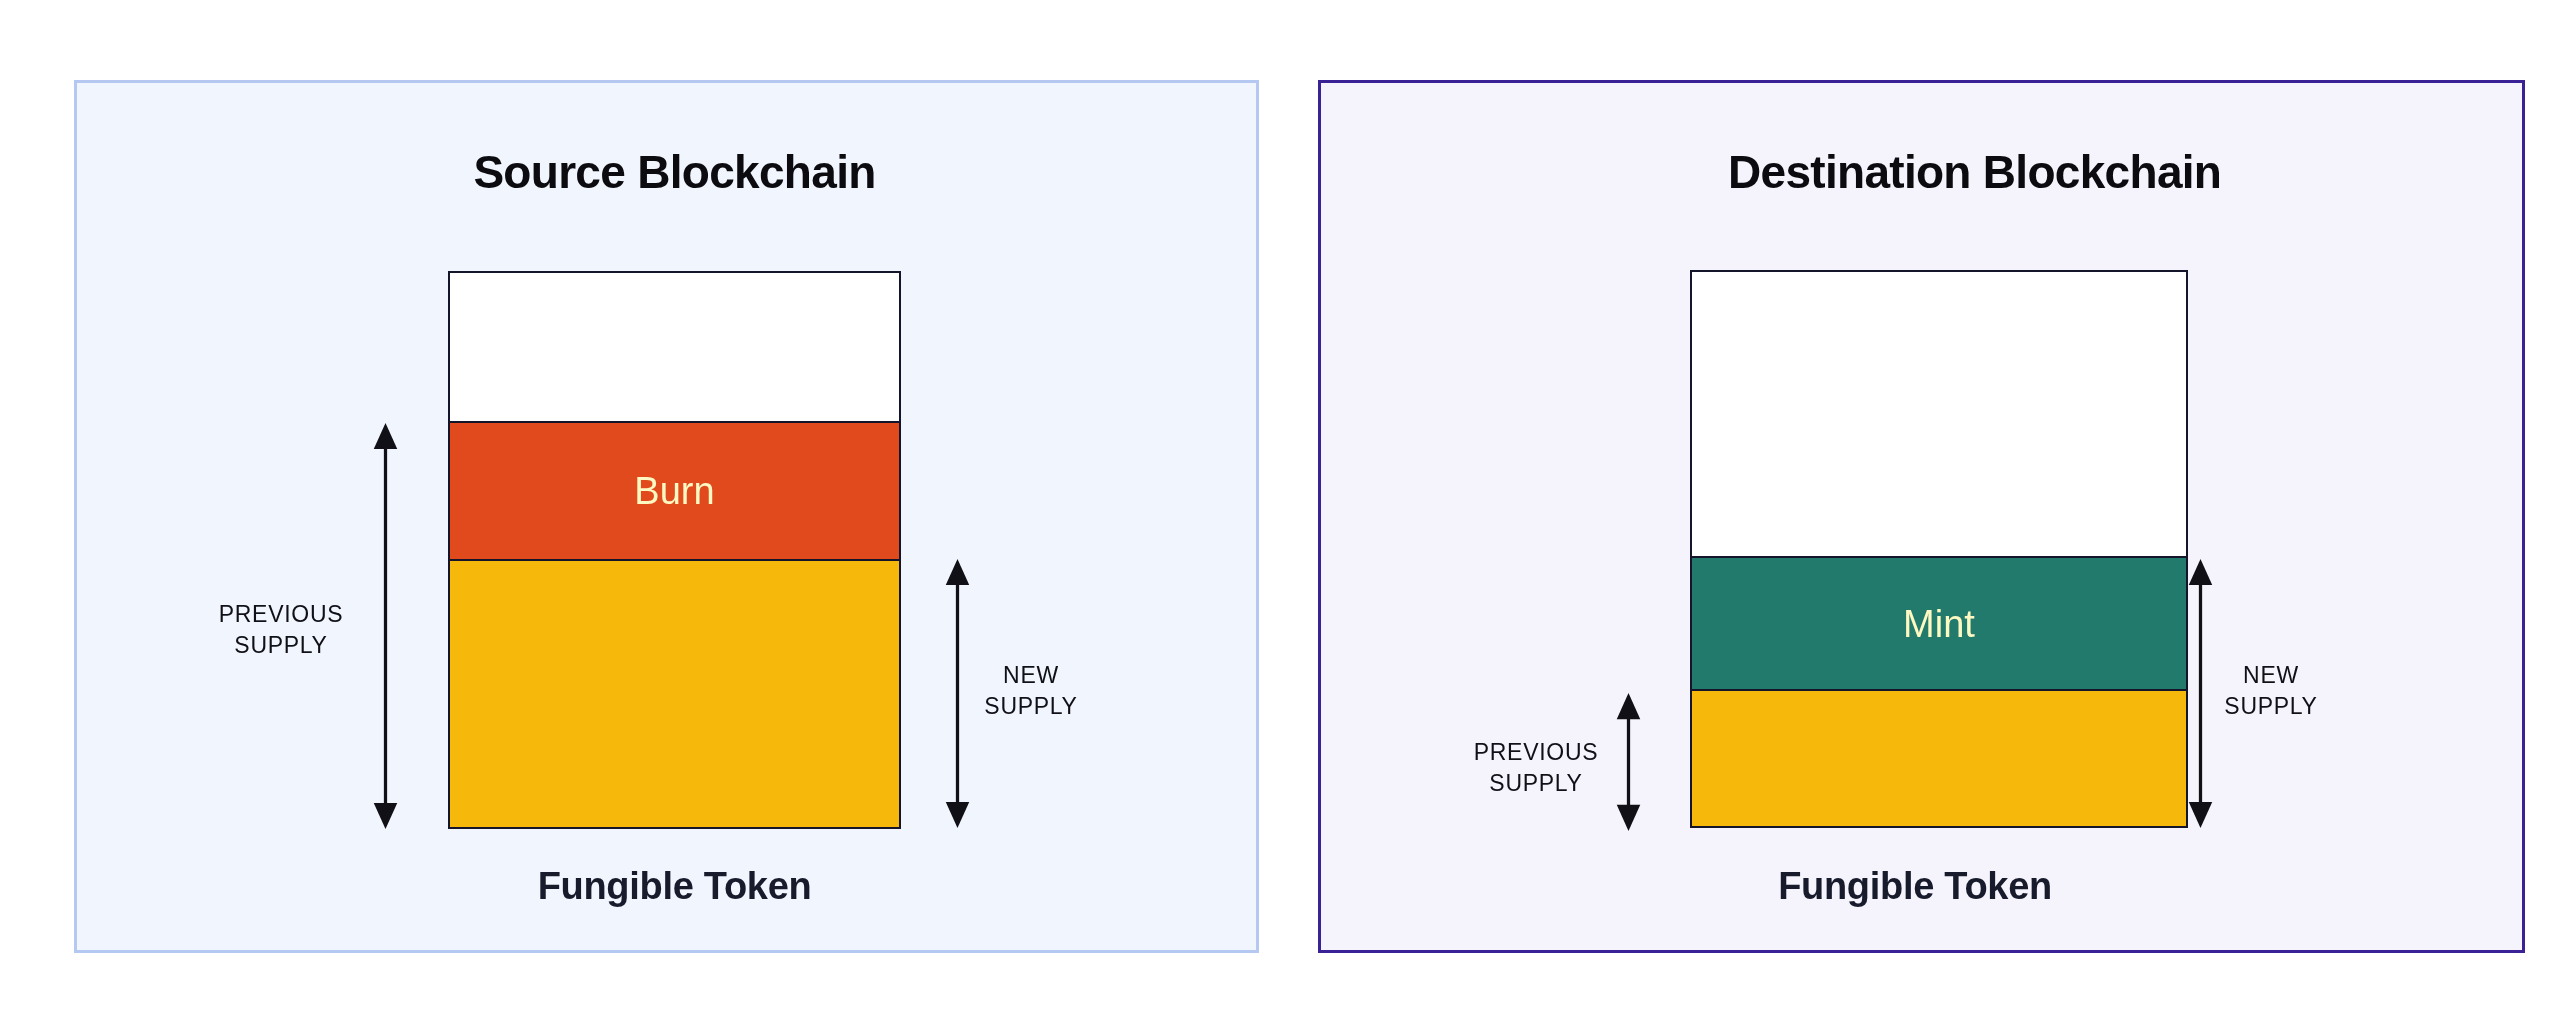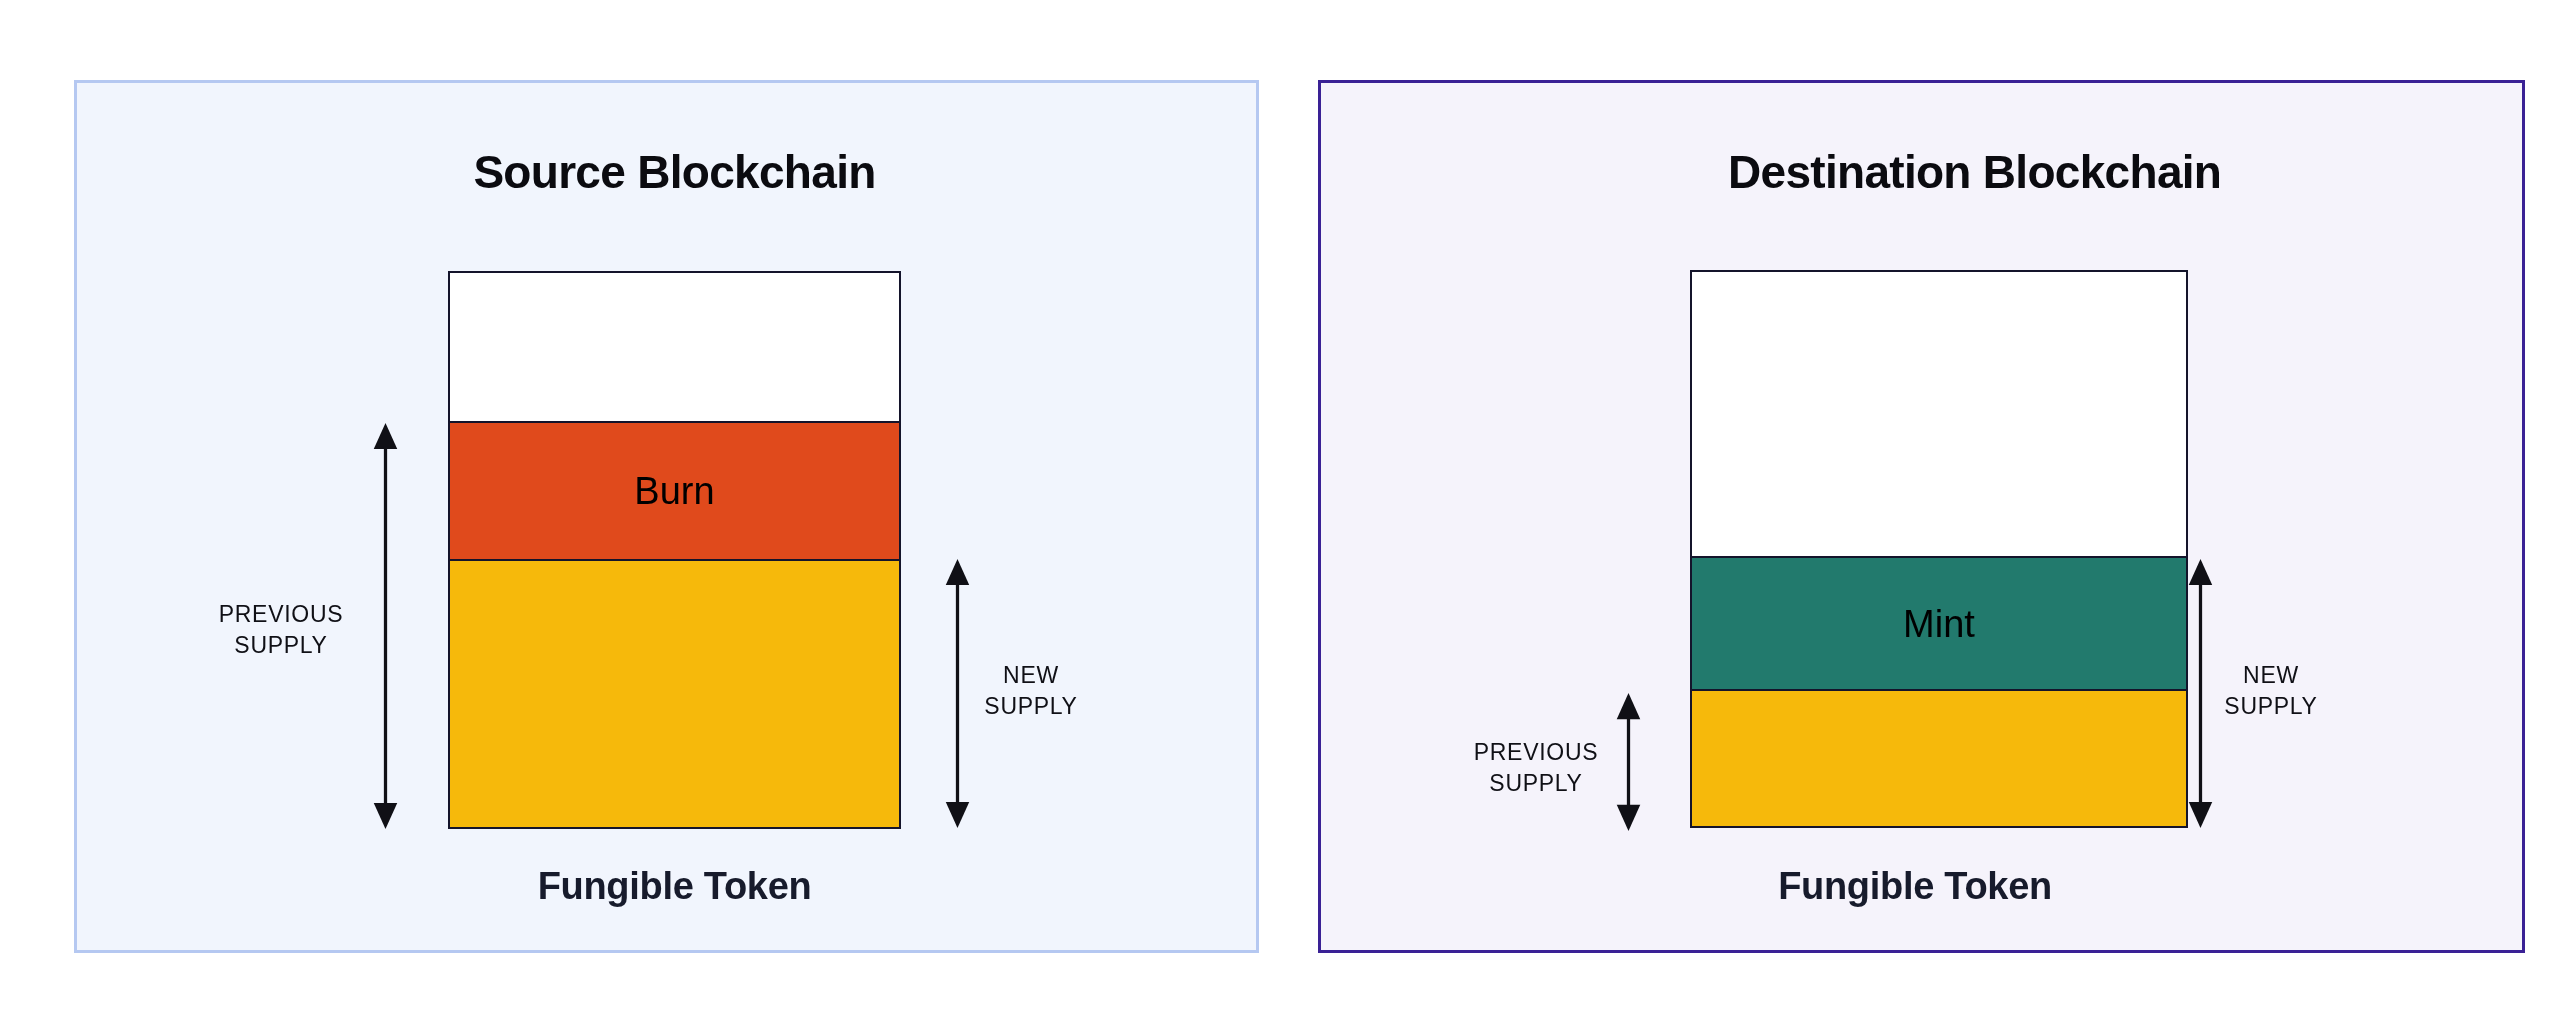--- a/index.html
+++ b/index.html
@@ -51,21 +51,21 @@
     flex-basis: 0;
     display: flex;
     align-items: center;
     justify-content: center;
     box-sizing: border-box;
   }
   .bar-segment + .bar-segment { border-top: 2.6px solid #14142B; }
   .segment-label {
     font-size: 38px;
     font-weight: 500;
-    color: #000000;
+    color: #fef9c3;
     line-height: 1;
   }
 
   .supply-label {
     position: absolute;
     width: 196px;
     font-size: 23px;
     font-weight: 400;
     letter-spacing: 0.7px;
     line-height: 31px;

